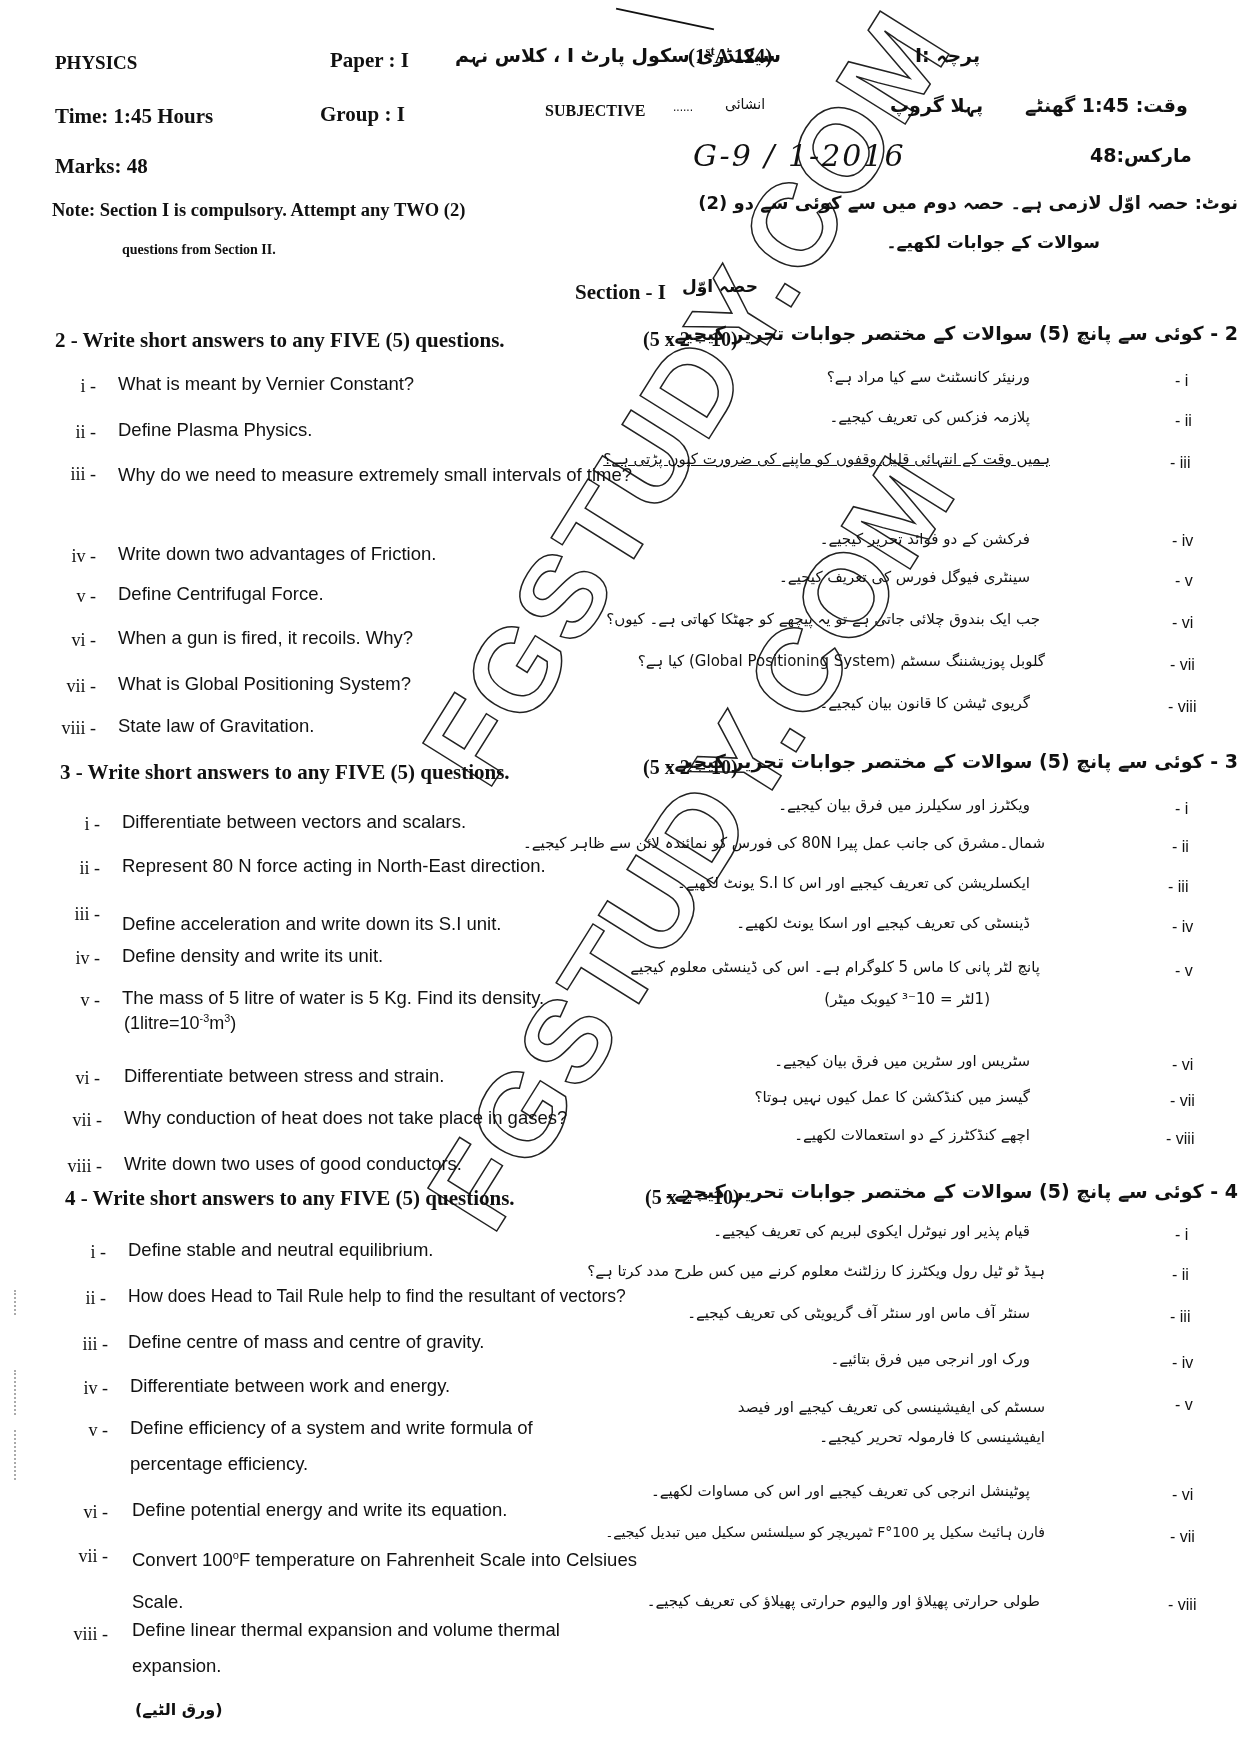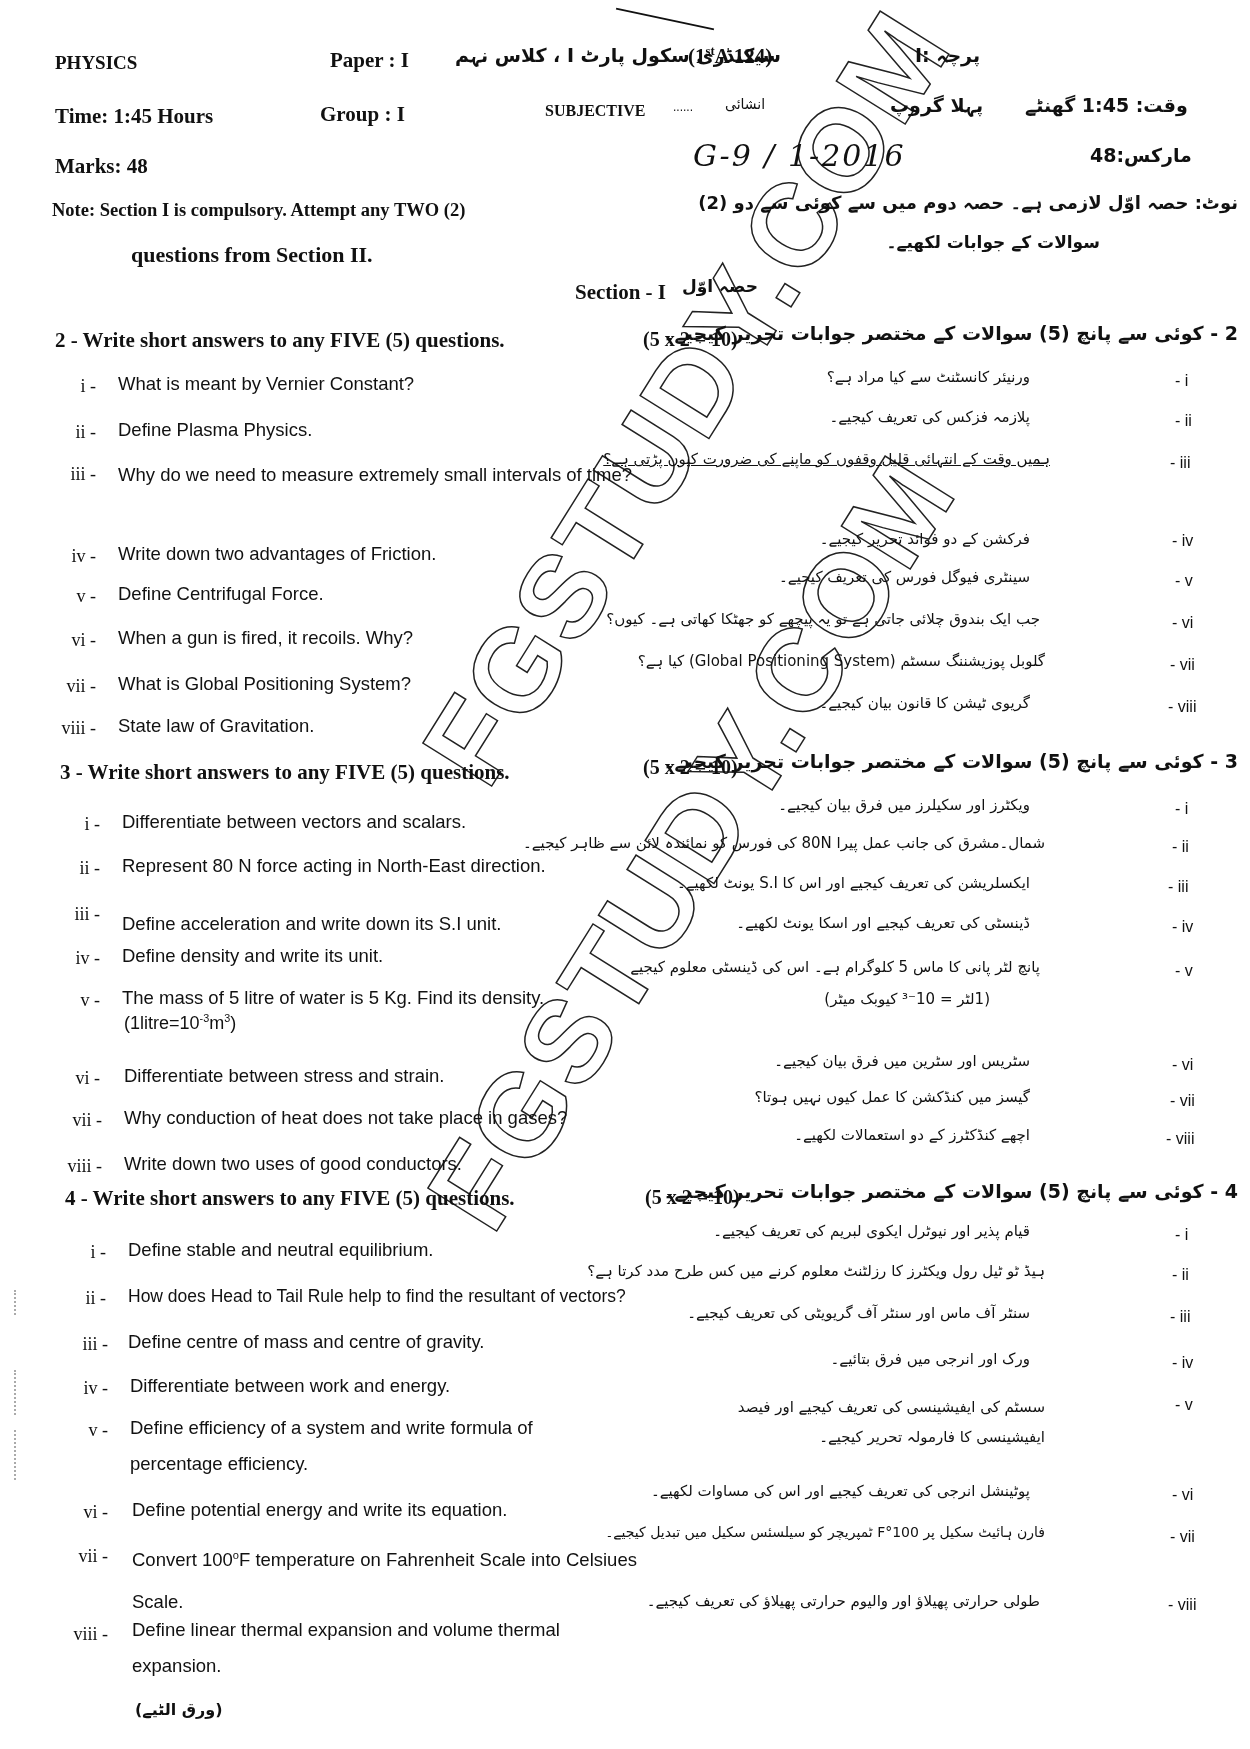--- a/index.html
+++ b/index.html
@@ -49,21 +49,21 @@
     <div class="abs sans" style="left:673px; top:100px; font-size:12px;">......</div>
     <div class="abs urdu-n" style="left:725px; top:96px; font-size:14px;">انشائی</div>
     <div class="abs urdu hdr" style="left:890px; top:94px; font-size:19px;">پہلا گروپ</div>
     <div class="abs urdu hdr" style="left:1025px; top:94px; font-size:19px;">وقت: 1:45 گھنٹے</div>
 
     <div class="abs serif-b hdr" style="left:55px; top:154px;">Marks: 48</div>
     <div class="abs handwriting" style="left:680px; top:138px;margin-left:13px;">G-9 / 1-2016</div>
     <div class="abs urdu hdr" style="left:1090px; top:144px; font-size:19px;">مارکس:48</div>
 
     <div class="abs serif-b" style="left:52px; top:200px; font-size:18.5px;">Note:  Section I is compulsory.  Attempt any TWO (2)</div>
-    <div class="abs serif-b" style="left:122px; top:242px; font-size:22px;margin-left:9px;">questions from Section II.</div>
+    <div class="abs serif-b" style="left:122px; top:242px; font-size:14px;">questions from Section II.</div>
     <div class="abs urdu" style="right:12px; top:192px; font-size:18px;">نوٹ: حصہ اوّل لازمی ہے۔ حصہ دوم میں سے کوئی سے دو (2)</div>
     <div class="abs urdu" style="right:150px; top:232px; font-size:17px;">سوالات کے جوابات لکھیے۔</div>
   </div>
 
   <div class="abs serif-b" style="left:575px; top:280px; font-size:21px;">Section - I</div>
   <div class="abs urdu" style="left:682px; top:276px; font-size:17px;">حصہ اوّل</div>
 
   <div>
     <div class="abs serif-b qhead" style="left:55px; top:328px;">2 - Write short answers to any FIVE (5) questions.</div>
     <div class="abs serif-b marks" style="left:643px; top:328px;">(5 x 2 = 10)</div>

